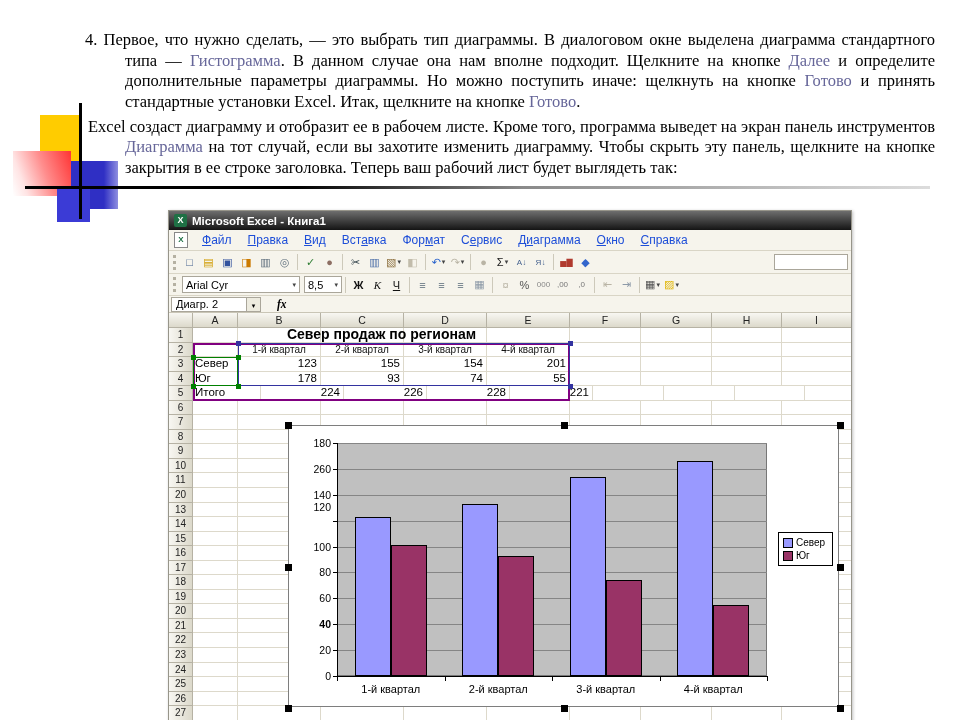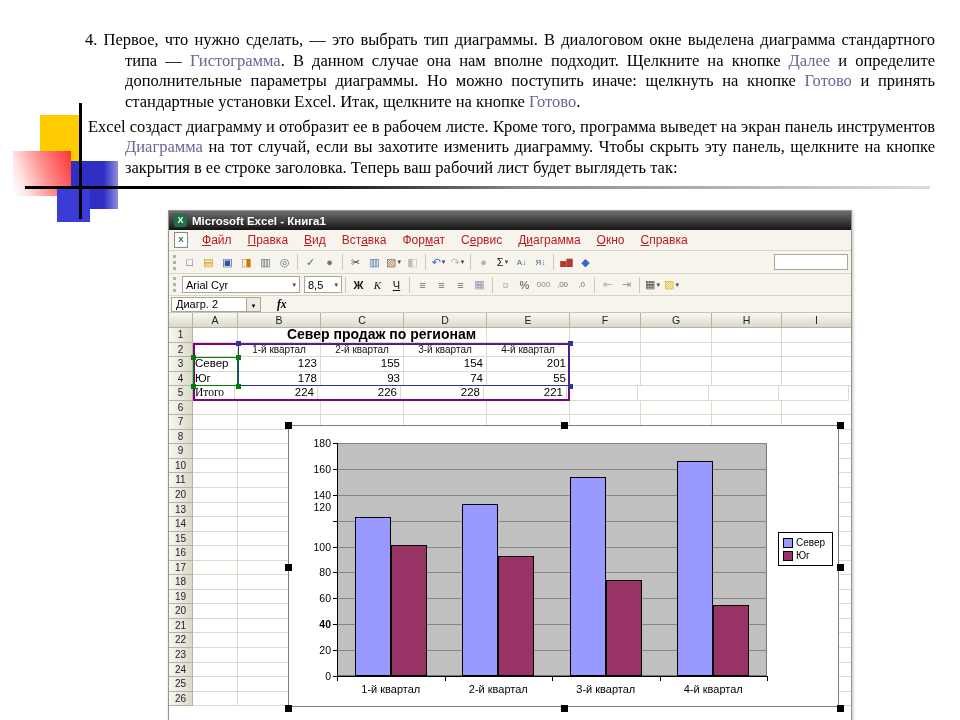--- a/index.html
+++ b/index.html
@@ -15,21 +15,21 @@
   .sq-blue{left:71px;top:161px;width:47px;height:48px;background:linear-gradient(to right,#2f2fc4 70%,#8f8fe0 100%);}
   .sq-blue2{left:57px;top:187px;width:33px;height:35px;background:#3b3bd6;}
   .vline{left:79px;top:103px;width:3px;height:116px;background:#000;}
   .hline{left:25px;top:186px;width:905px;height:3px;background:linear-gradient(to right,#000 0%,#000 30%,#8a8a8a 55%,#dcdcdc 100%);z-index:3;}
   
   .excel{position:absolute;left:168px;top:210px;width:684px;height:512px;background:#f4f2e9;border:1px solid #97958a;box-sizing:border-box;box-shadow:1px 1px 3px rgba(0,0,0,.25);font-family:"Liberation Sans",sans-serif;}
   .titlebar{height:19px;background:linear-gradient(#6e6e6e,#141414);display:flex;align-items:center;gap:5px;padding:0 5px;color:#fff;font-size:11.5px;font-weight:bold;box-sizing:border-box;}
   .xl-ico{width:13px;height:13px;background:#1e7145;color:#fff;font:bold 9px/13px "Liberation Sans",sans-serif;text-align:center;border-radius:2px;flex:0 0 auto;}
   .menubar{height:21px;display:flex;align-items:center;background:#f6f4ec;border-bottom:1px solid #d9d5c6;font-size:12px;padding:0 3px;box-sizing:border-box;}
   .ws-ico{width:12px;height:14px;background:#fff;border:1px solid #888;color:#1e7145;font:bold 8px/14px "Liberation Sans",sans-serif;text-align:center;margin:0 6px 0 2px;}
-  .menu-item{padding:2px 8px;color:#b91c1c;white-space:nowrap;}
+  .menu-item{padding:2px 8px;color:#1d4ed8;white-space:nowrap;}
   .toolbar{display:flex;align-items:center;background:#f6f4ec;border-bottom:1px solid #d9d5c6;padding:0 3px;box-sizing:border-box;}
   .toolbar.std{height:23px;}
   .toolbar.fmt{height:22px;font-size:11px;}
   .tb-handle{height:15px;border-left:3px dotted #b5b1a2;margin:0 4px 0 1px;}
   .tb-sep{width:1px;height:16px;background:#cdc9ba;margin:0 3px;flex:0 0 auto;}
   .tb-btn{min-width:17px;height:18px;display:flex;align-items:center;justify-content:center;font-size:11px;padding:0 1px;flex:0 0 auto;}
   .tb-btn.small{font-size:8px;}
   .tb-btn.b{font-weight:bold;}
   .tb-btn.i{font-style:italic;font-family:"Liberation Serif",serif;}
   .tb-btn.u{text-decoration:underline;}
@@ -225,21 +225,21 @@
         <div class="g-cell num" style="width: 83px;">93</div>
         <div class="g-cell num" style="width: 83px;">74</div>
         <div class="g-cell num" style="width: 83px;">55</div>
         <div class="g-cell" style="width: 71px;"></div>
         <div class="g-cell" style="width: 71px;"></div>
         <div class="g-cell" style="width: 70px;"></div>
         <div class="g-cell" style="width: 70px;"></div>
       </div>
       <div class="g-row">
         <div class="g-rowhdr">5</div>
-        <div class="g-cell lbl" style="width: 42px; font-family: Liberation Serif, serif;">Итого</div>
+        <div class="g-cell lbl" style="width: 68px;">Итого</div>
         <div class="g-cell num" style="width: 83px;">224</div>
         <div class="g-cell num" style="width: 83px;">226</div>
         <div class="g-cell num" style="width: 83px;">228</div>
         <div class="g-cell num" style="width: 83px;">221</div>
         <div class="g-cell" style="width: 71px;"></div>
         <div class="g-cell" style="width: 71px;"></div>
         <div class="g-cell" style="width: 70px;"></div>
         <div class="g-cell" style="width: 70px;"></div>
       </div>
       <div class="g-row">
@@ -477,20 +477,32 @@
         <div class="g-cell" style="width: 83px;"></div>
         <div class="g-cell" style="width: 83px;"></div>
         <div class="g-cell" style="width: 83px;"></div>
         <div class="g-cell" style="width: 71px;"></div>
         <div class="g-cell" style="width: 71px;"></div>
         <div class="g-cell" style="width: 70px;"></div>
         <div class="g-cell" style="width: 70px;"></div>
       </div>
       <div class="g-row">
         <div class="g-rowhdr">26</div>
+        <div class="g-cell" style="width: 45px;"></div>
+        <div class="g-cell" style="width: 83px;"></div>
+        <div class="g-cell" style="width: 83px;"></div>
+        <div class="g-cell" style="width: 83px;"></div>
+        <div class="g-cell" style="width: 83px;"></div>
+        <div class="g-cell" style="width: 71px;"></div>
+        <div class="g-cell" style="width: 71px;"></div>
+        <div class="g-cell" style="width: 70px;"></div>
+        <div class="g-cell" style="width: 70px;"></div>
+      </div>
+      <div class="g-row">
+        <div class="g-rowhdr">27</div>
         <div class="g-cell" style="width: 45px;"></div>
         <div class="g-cell" style="width: 83px;"></div>
         <div class="g-cell" style="width: 83px;"></div>
         <div class="g-cell" style="width: 83px;"></div>
         <div class="g-cell" style="width: 83px;"></div>
         <div class="g-cell" style="width: 71px;"></div>
         <div class="g-cell" style="width: 71px;"></div>
         <div class="g-cell" style="width: 70px;"></div>
         <div class="g-cell" style="width: 70px;"></div>
       </div>
@@ -529,21 +541,21 @@
       <div class="c-el" style="left: 44px; top: 120.556px; width: 4px; height: 1px; background: rgb(0, 0, 0); z-index: 4;"></div>
       <div class="ylab" style="left: 6px; top: 114.556px;">100</div>
       <div class="c-el" style="left: 48px; top: 94.6667px; width: 430px; height: 1px; background: rgb(133, 133, 133); z-index: 1;"></div>
       <div class="c-el" style="left: 44px; top: 94.6667px; width: 4px; height: 1px; background: rgb(0, 0, 0); z-index: 4;"></div>
       <div class="ylab" style="left: 6px; top: 75px;">120</div>
       <div class="c-el" style="left: 48px; top: 68.7778px; width: 430px; height: 1px; background: rgb(133, 133, 133); z-index: 1;"></div>
       <div class="c-el" style="left: 44px; top: 68.7778px; width: 4px; height: 1px; background: rgb(0, 0, 0); z-index: 4;"></div>
       <div class="ylab" style="left: 6px; top: 62.7778px;">140</div>
       <div class="c-el" style="left: 48px; top: 42.8889px; width: 430px; height: 1px; background: rgb(133, 133, 133); z-index: 1;"></div>
       <div class="c-el" style="left: 44px; top: 42.8889px; width: 4px; height: 1px; background: rgb(0, 0, 0); z-index: 4;"></div>
-      <div class="ylab" style="left: 6px; top: 36.8889px;">160</div>
+      <div class="ylab" style="left: 6px; top: 36.8889px;">260</div>
       <div class="c-el" style="left: 48px; top: 17px; width: 430px; height: 1px; background: rgb(133, 133, 133); z-index: 1;"></div>
       <div class="c-el" style="left: 44px; top: 17px; width: 4px; height: 1px; background: rgb(0, 0, 0); z-index: 4;"></div>
       <div class="ylab" style="left: 6px; top: 11px;">180</div>
       <div class="c-el" style="left: 65.75px; top: 90.7833px; width: 36px; height: 159.217px; background: rgb(153, 153, 255); border: 1px solid rgb(0, 0, 0); box-sizing: border-box; z-index: 2;"></div>
       <div class="c-el" style="left: 173.25px; top: 77.8389px; width: 36px; height: 172.161px; background: rgb(153, 153, 255); border: 1px solid rgb(0, 0, 0); box-sizing: border-box; z-index: 2;"></div>
       <div class="c-el" style="left: 280.75px; top: 50.6556px; width: 36px; height: 199.344px; background: rgb(153, 153, 255); border: 1px solid rgb(0, 0, 0); box-sizing: border-box; z-index: 2;"></div>
       <div class="c-el" style="left: 388.25px; top: 35.1222px; width: 36px; height: 214.878px; background: rgb(153, 153, 255); border: 1px solid rgb(0, 0, 0); box-sizing: border-box; z-index: 2;"></div>
       <div class="c-el" style="left: 101.75px; top: 119.261px; width: 36px; height: 130.739px; background: rgb(153, 51, 102); border: 1px solid rgb(0, 0, 0); box-sizing: border-box; z-index: 2;"></div>
       <div class="c-el" style="left: 209.25px; top: 129.617px; width: 36px; height: 120.383px; background: rgb(153, 51, 102); border: 1px solid rgb(0, 0, 0); box-sizing: border-box; z-index: 2;"></div>
       <div class="c-el" style="left: 316.75px; top: 154.211px; width: 36px; height: 95.7889px; background: rgb(153, 51, 102); border: 1px solid rgb(0, 0, 0); box-sizing: border-box; z-index: 2;"></div>

